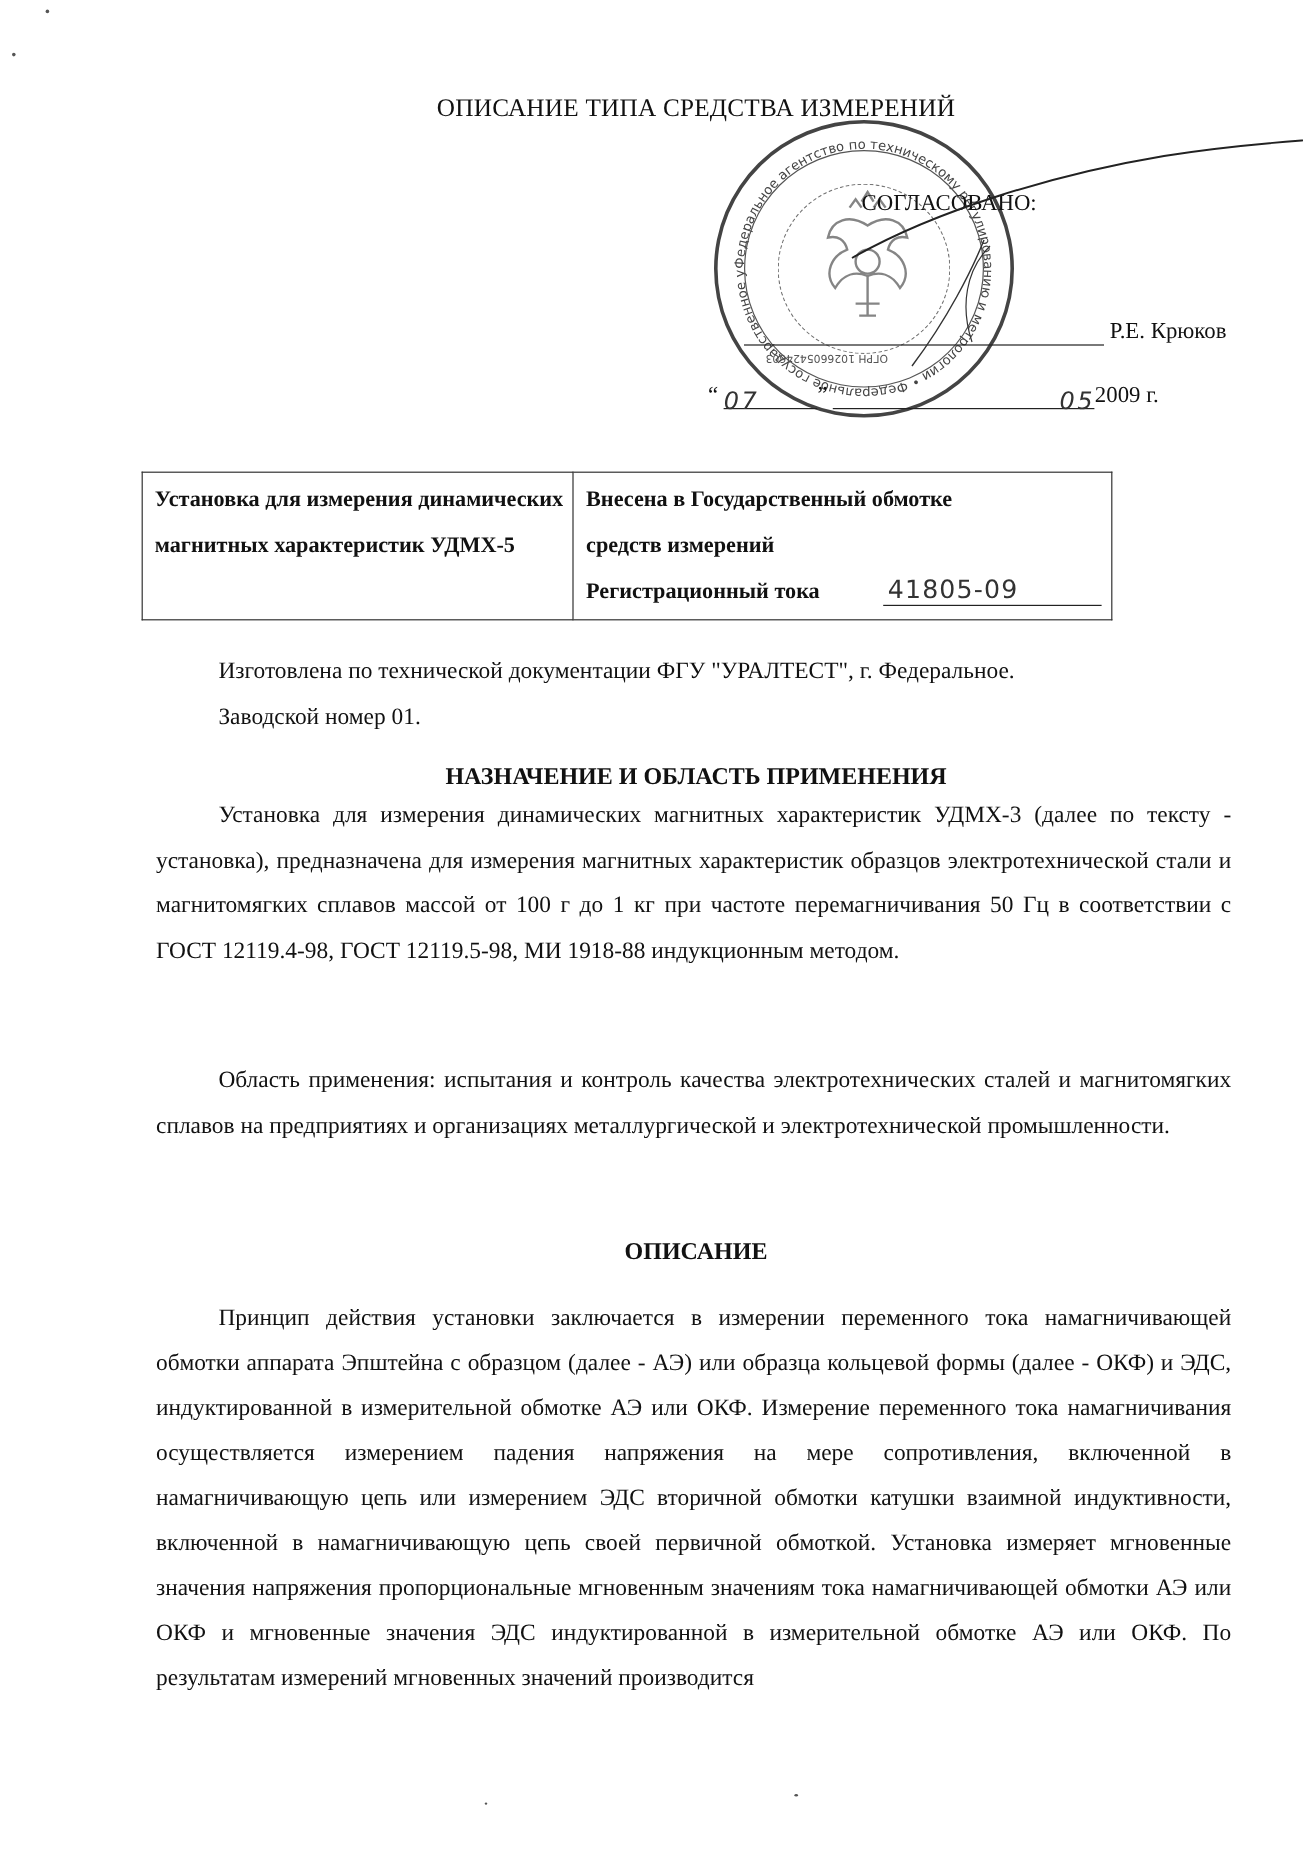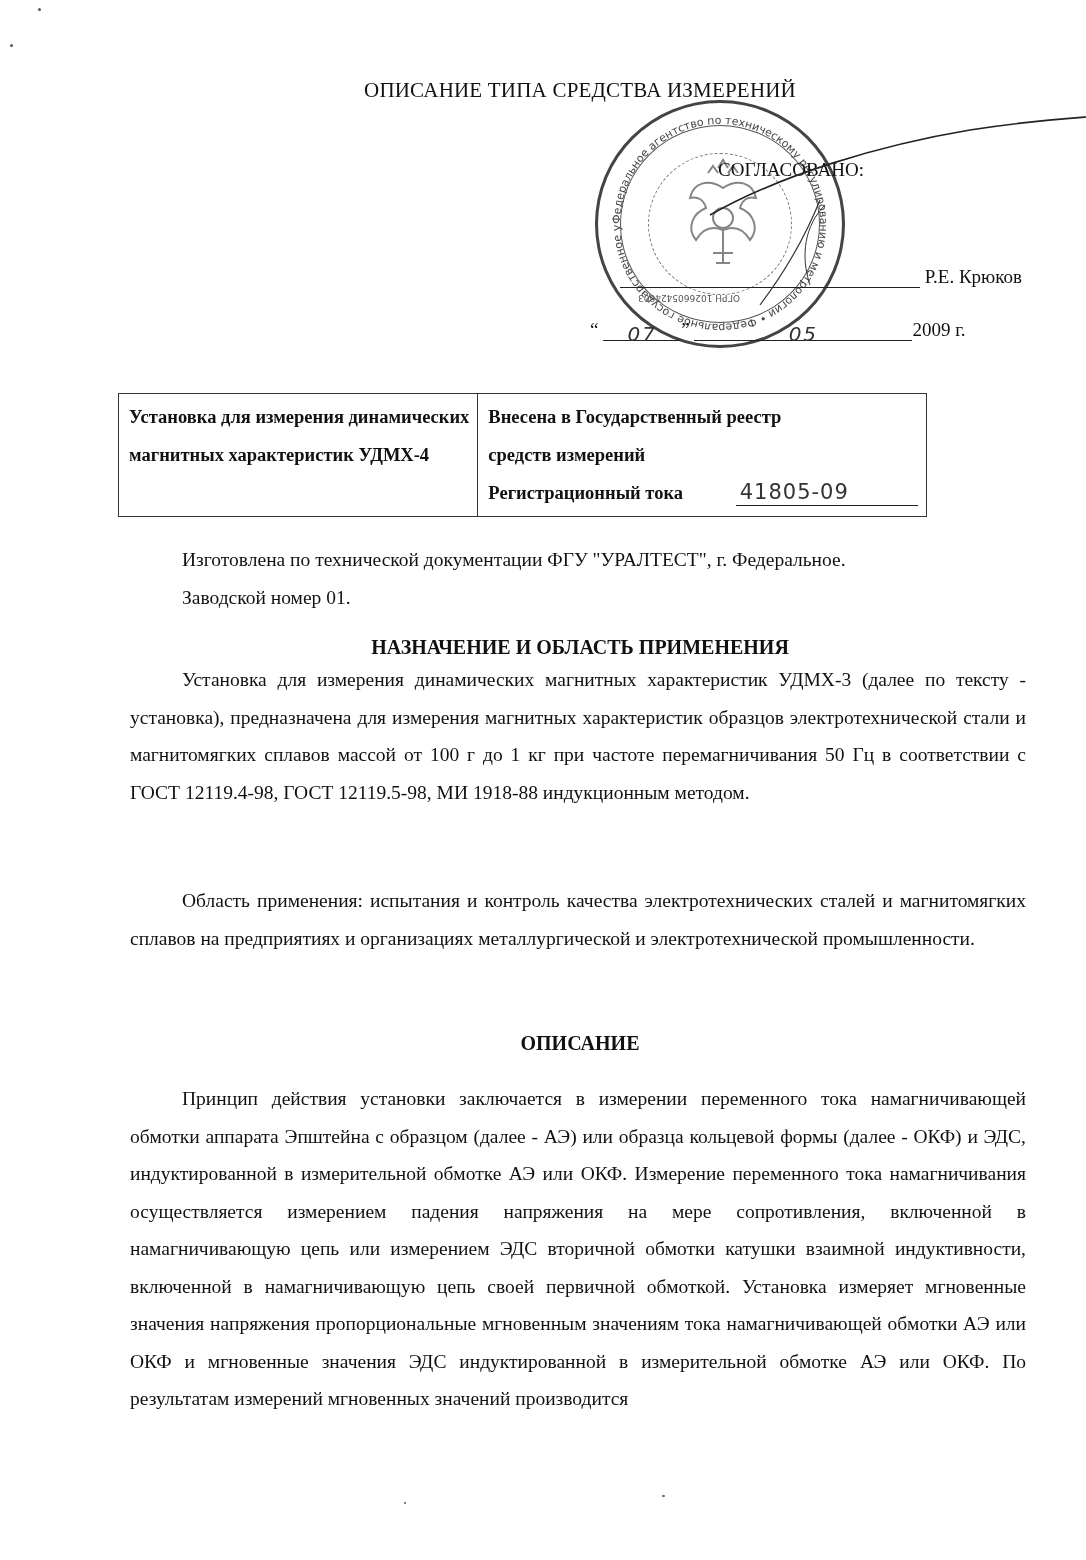--- a/index.html
+++ b/index.html
@@ -69,40 +69,40 @@
 </div>
 
 <div class="abs approval" style="height:200px;">
   <span class="line ap-title">СОГЛАСОВАНО:</span>
   <span class="line ap-name-row">
     <span class="uline" style="width:300px;"></span>
     <span>Р.Е. Крюков</span>
   </span>
   <span class="line ap-date-row" style="left:0;">
     <span>“</span>
-    <span class="uline" style="width:78px;text-align:center;"><span class="hand">07</span></span><span>”</span>
-    <span class="uline" style="width:218px;text-align:center;"><span class="hand">05</span></span><span>2009 г.</span>
+    <span class="uline" style="width:78px;text-align:left;"><span class="hand">07</span></span><span>”</span>
+    <span class="uline" style="width:218px;text-align:right;"><span class="hand">05</span></span><span>2009 г.</span>
   </span>
 </div>
 
 <svg class="abs signature" viewBox="0 0 386 240">
   <path d="M10 110 C80 70 180 40 270 25 C320 17 360 14 386 12" fill="none" stroke="#222" stroke-width="1.6"></path>
   <path d="M60 200 C90 160 110 120 120 95" fill="none" stroke="#333" stroke-width="1.2"></path>
   <path d="M110 180 C100 150 105 120 125 100" fill="none" stroke="#333" stroke-width="1"></path>
 </svg>
 
 <table class="reg">
   <tbody>
       <tr>
     <td class="left">
       <span class="cellline">Установка для измерения динамических</span>
-      <span class="cellline">магнитных характеристик УДМХ-4</span>
+      <span class="cellline">магнитных характеристик УДМХ-5</span>
     </td>
     <td>
-      <span class="cellline">Внесена в Государственный реестр</span>
+      <span class="cellline">Внесена в Государственный обмотке</span>
       <span class="cellline">средств измерений</span>
       <span class="cellline">
         <span>Регистрационный тока</span>
         <span class="regnum">41805-09</span>
       </span>
     </td>
   </tr>
 </tbody>
   </table>
 

